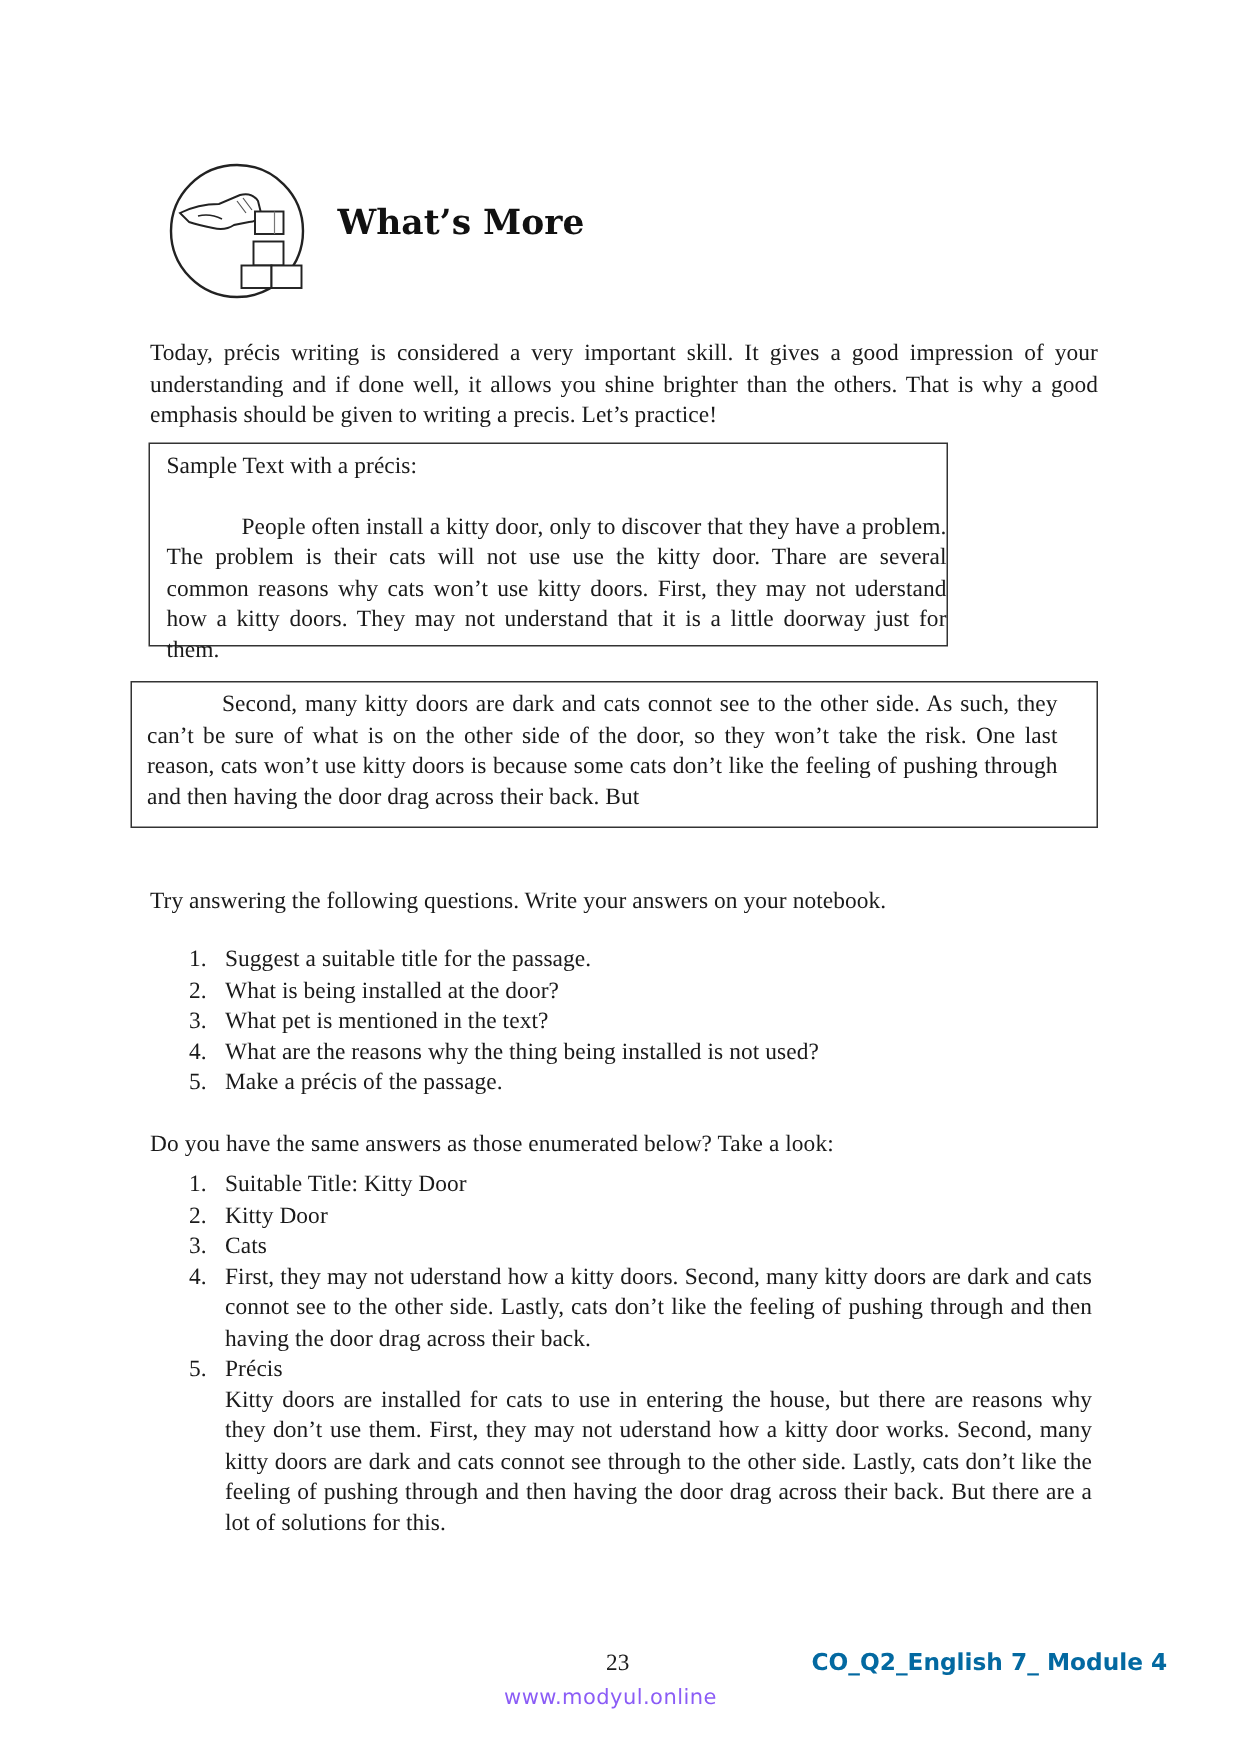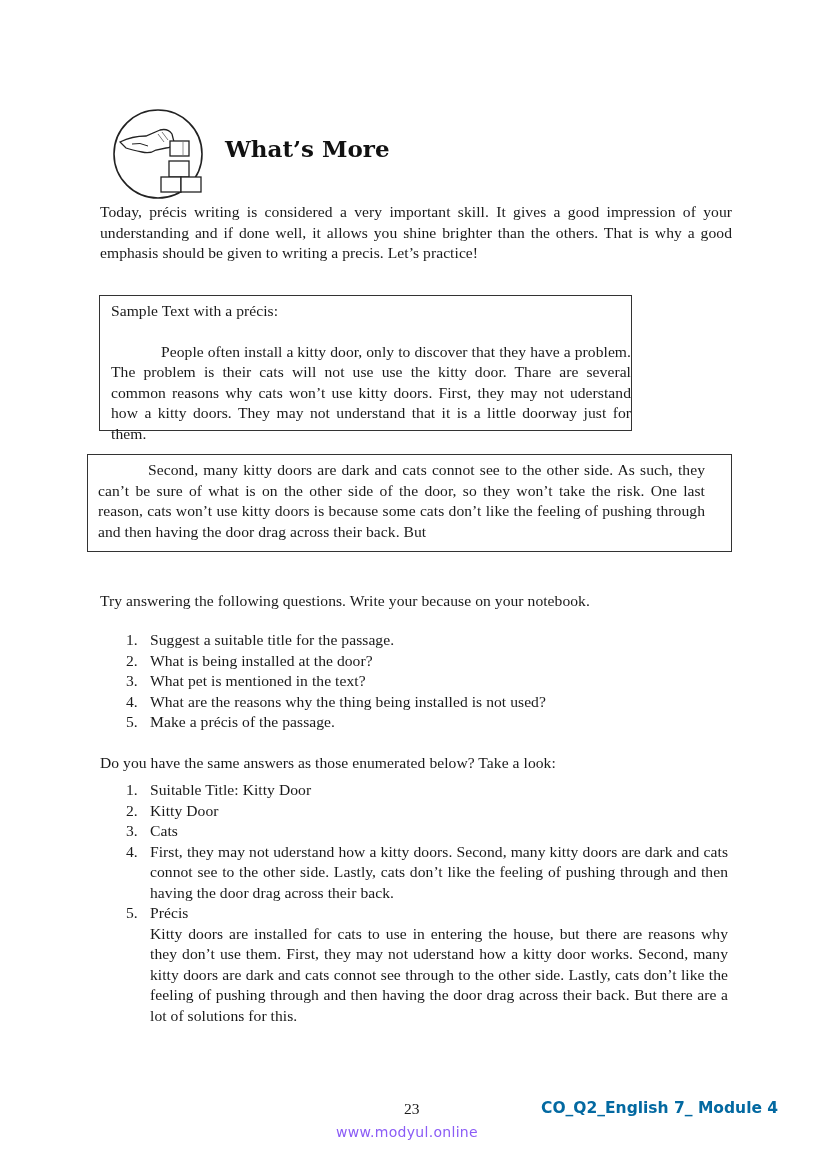--- a/index.html
+++ b/index.html
@@ -7,21 +7,21 @@
          font-family: "DejaVu Serif", serif; color: #1a1a1a; }
   .abs { position: absolute; }
 
   #icon { left: 112px; top: 108px; width: 92px; height: 92px; }
   #title { left: 225px; top: 135px; font-family: "DejaVu Serif", serif;
            font-weight: bold; font-size: 23px; color: #111; }
 
   .para { font-family: "Liberation Serif", "DejaVu Serif", serif; font-size: 15.6px;
           line-height: 20.5px; text-align: justify; letter-spacing: 0.05px; }
 
-  #intro { left: 100px; top: 202px; width: 632px; }
+  #intro { left: 100px; top: 226px; width: 632px; }
 
   .box { position: absolute; border: 1.5px solid #333; box-sizing: border-box; }
   #box1 { left: 99px; top: 295px; width: 533px; height: 136px; padding: 5px 0 0 11px; }
   #box2 { left: 87px; top: 454px; width: 645px; height: 98px; padding: 5px 26px 0 10px; }
   .indent { text-indent: 50px; }
   .box-heading { margin: 0 0 20px 0; }
 
   #instructions { left: 100px; top: 591px; width: 640px; }
   ol.q { position: absolute; margin: 0; padding: 0; list-style: none; }
   ol.q li { position: relative; padding-left: 50px; }
@@ -64,21 +64,21 @@
 
 <div id="box1" class="box para">
   <p class="box-heading" style="margin-top:0">Sample Text with a précis:</p>
   <p class="indent" style="margin:0">People often install a kitty door, only to discover that they have a problem. The problem is their cats will not use use the kitty door. Thare are several common reasons why cats won’t use kitty doors. First, they may not uderstand how a kitty doors. They may not understand that it is a little doorway just for them.</p>
 </div>
 
 <div id="box2" class="box para">
   <p class="indent" style="margin:0">Second, many kitty doors are dark and cats connot see to the other side. As such, they can’t be sure of what is on the other side of the door, so they won’t take the risk. One last reason, cats won’t use kitty  doors is because some cats don’t like the feeling of pushing through and then having the door drag across their back. But</p>
 </div>
 
-<p id="instructions" class="abs para" style="margin:0">Try answering the following questions. Write your because on your notebook.</p>
+<p id="instructions" class="abs para" style="margin:0">Try answering the following questions. Write your answers on your notebook.</p>
 <ol id="questions" class="q para">
   <li><span class="num">1.</span><span>Suggest a suitable title for the passage.</span></li>
   <li><span class="num">2.</span><span>What is being installed at the door?</span></li>
   <li><span class="num">3.</span><span>What pet is mentioned in the text?</span></li>
   <li><span class="num">4.</span><span>What are the reasons why the thing being installed is not used?</span></li>
   <li><span class="num">5.</span><span>Make a précis of the passage.</span></li>
 </ol>
 
 <p id="answers-intro" class="abs para" style="margin:0">Do you have the same answers as those enumerated below? Take a look:</p>
 <ol id="answers" class="q para">

